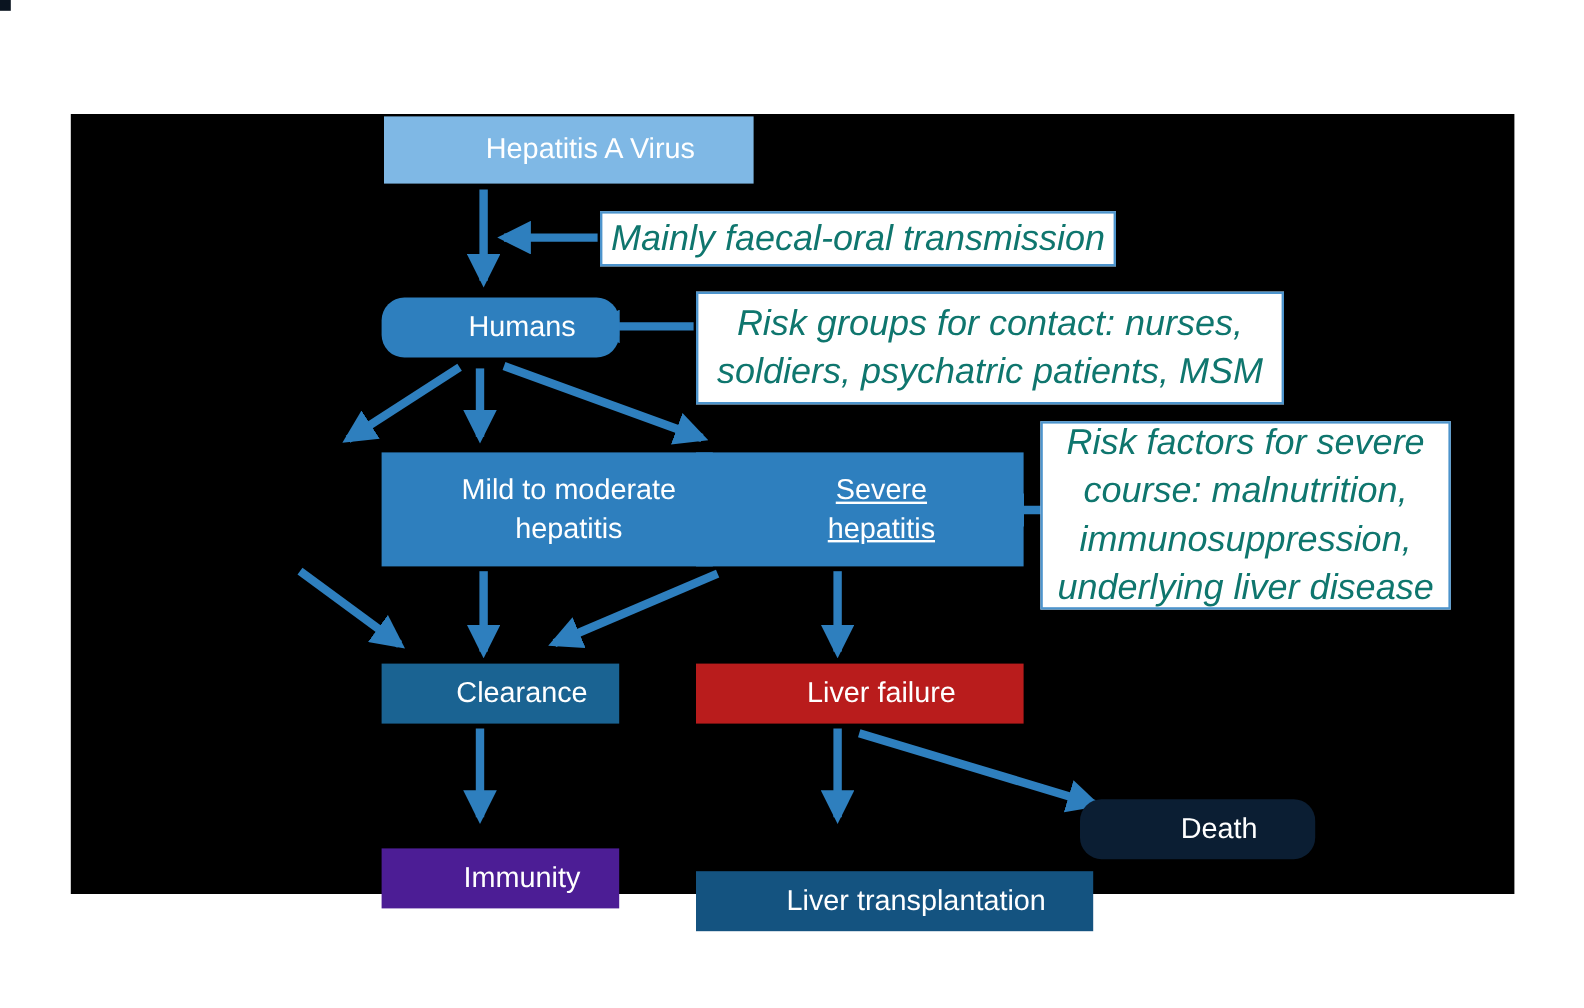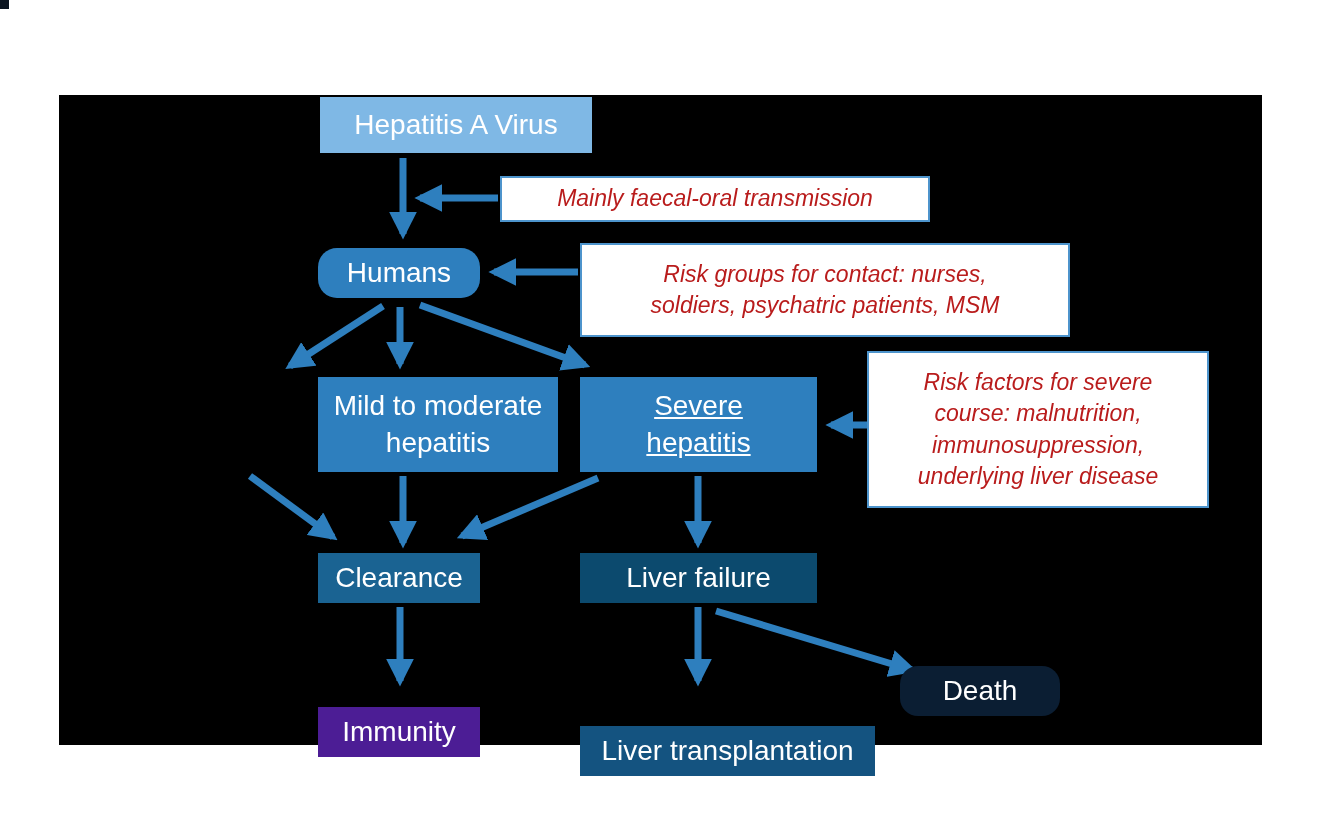--- a/index.html
+++ b/index.html
@@ -6,36 +6,36 @@
   .page {
     position:relative; width:1320px; height:840px; background:#ffffff;
     font-family:"Liberation Sans", sans-serif; overflow:hidden;
   }
   .corner-mark { position:absolute; left:0; top:0; width:9px; height:9px; background:#0a1420; }
   .canvas-bg { position:absolute; left:59px; top:95px; width:1203px; height:650px; background:#000000; }
 
   .node {
     position:absolute; display:flex; align-items:center; justify-content:center;
     color:#ffffff; text-align:center; white-space:pre-line;
-    font-size:28px; line-height:1.3; font-weight:400;
+    font-size:24px; line-height:1.3; font-weight:400;padding-left:36px;
   }
   .n-hav        { left:320px; top:97px;  width:272px; height:56px; background:#7FB8E5; }
   .n-humans     { left:318px; top:248px; width:162px; height:50px; background:#2E7FBE;border-radius:19px; }
   .n-asym       { left:62px;  top:377px; width:235px; height:95px; background:#2E7FBE; }
   .n-mild       { left:318px; top:377px; width:240px; height:95px; background:#2E7FBE; }
   .n-severe     { left:580px; top:377px; width:237px; height:95px; background:#2E7FBE;text-decoration:underline; }
   .n-clearance  { left:318px; top:553px; width:162px; height:50px; background:#1A6392; }
-  .n-liverfail  { left:580px; top:553px; width:237px; height:50px; background:#0c4a6e; }
+  .n-liverfail  { left:580px; top:553px; width:237px; height:50px; background:#b91c1c; }
   .n-immunity   { left:318px; top:690px; width:162px; height:50px; background:#4c1d95;margin-top:17px; }
   .n-transplant { left:580px; top:690px; width:295px; height:50px; background:#145380;margin-top:36px; }
   .n-death      { left:900px; top:666px; width:160px; height:50px; background:#0B1E33;border-radius:18px; }
 
   .callout {
     position:absolute; background:#ffffff; border:2px solid #4D94CC;
-    color:#b91c1c; font-style:italic; font-size:23px; line-height:1.35;
+    color:#0f766e; font-style:italic; font-size:30px; line-height:1.35;
     display:flex; align-items:center; justify-content:center;
     text-align:center; white-space:pre-line; box-sizing:border-box;
   }
   .c-trans   { left:500px; top:176px; width:430px; height:46px; }
   .c-risk    { left:580px; top:243px; width:490px; height:94px; }
   .c-factors { left:867px; top:351px; width:342px; height:157px; }
 
   .arrows { position:absolute; left:0; top:0; width:1320px; height:840px; pointer-events:none; }
   .arrows line { stroke:#2E7FBE; stroke-width:7; }
 </style>

